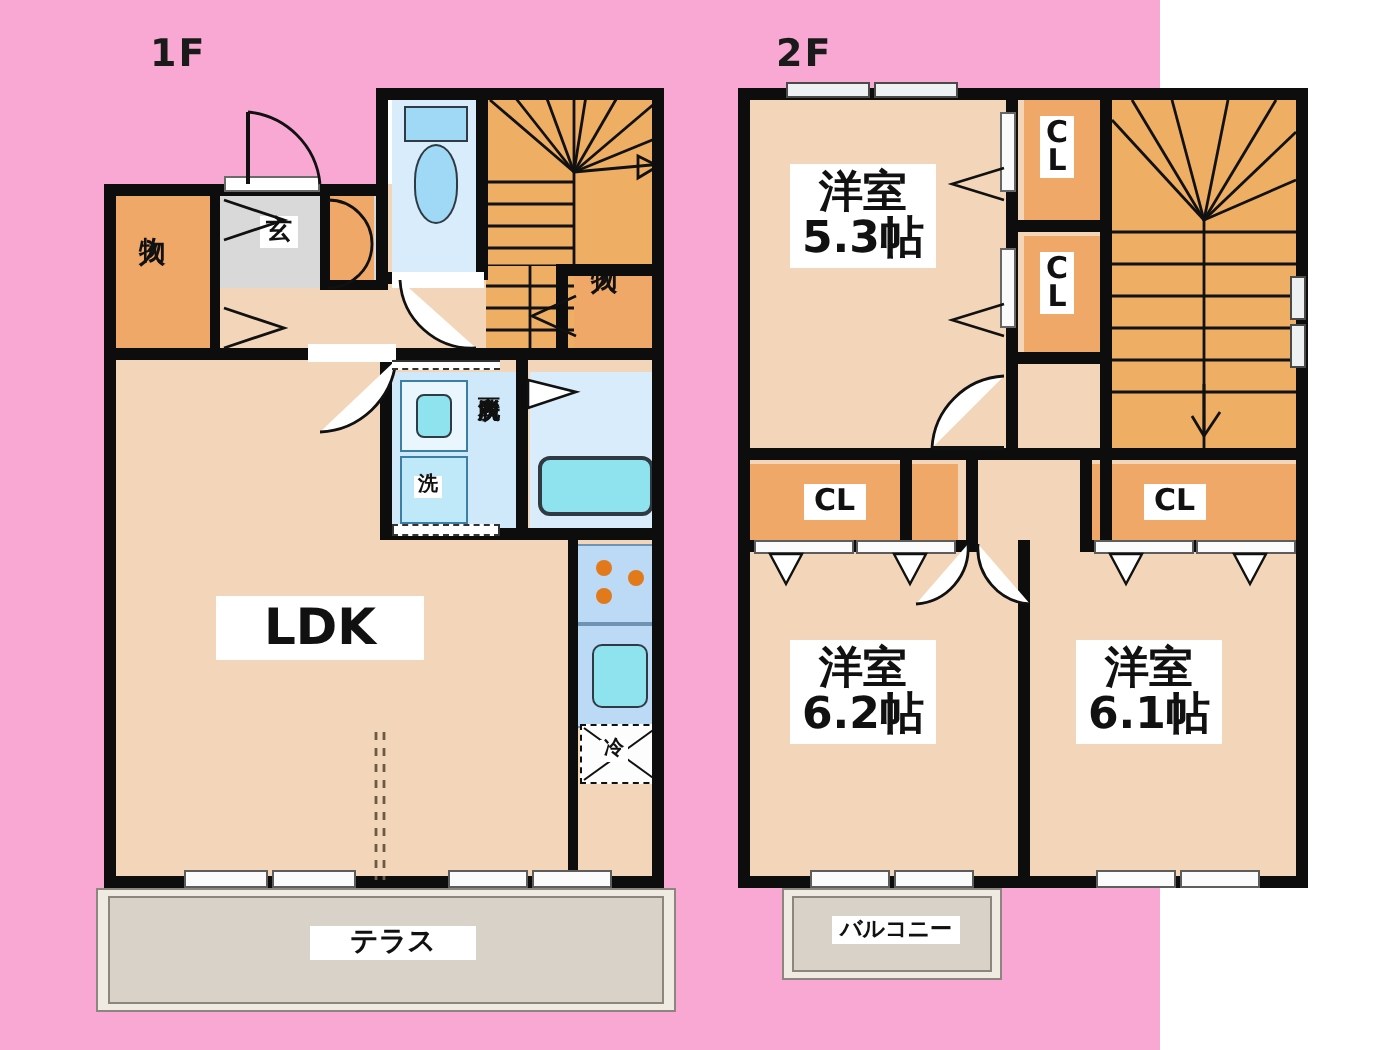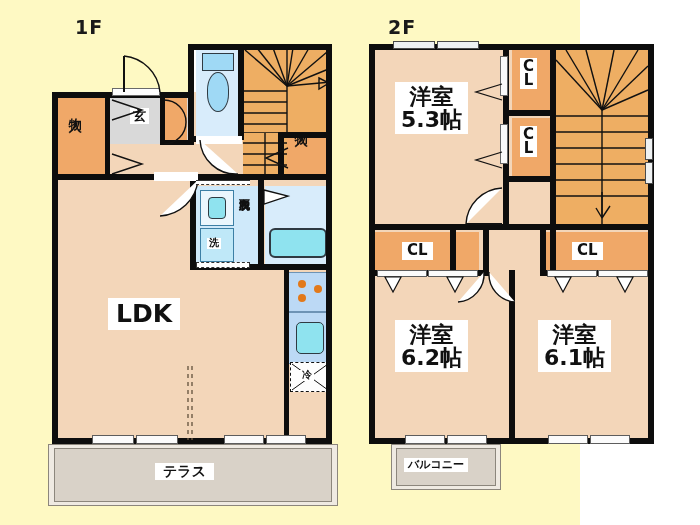--- a/index.html
+++ b/index.html
@@ -1,18 +1,18 @@
 <!DOCTYPE html>
 <html><head>
 <meta charset="utf-8">
 <style>
   html,body{margin:0;padding:0;background:#ffffff;}
   body{width:700px;height:525px;overflow:hidden;
        font-family:"DejaVu Sans","Liberation Sans",sans-serif;}
-  #stage{position:relative;width:580px;height:525px;background:#fef9c3;}
+  #stage{position:relative;width:580px;height:525px;background:#f9a8d4;}
 
   
   .ab{position:absolute;box-sizing:border-box;}
 
   .floor-label{font-size:19px;font-weight:700;color:#1a1a1a;letter-spacing:1px;}
 
   
   .f-room  {background:#f3d6b9;}
   .f-oran  {background:#f0a868;}
   .f-grey  {background:#d9d9d9;}
@@ -196,32 +196,32 @@
 
   <svg class="ab" style="left:262px;top:186px;width:34px;height:28px;">
     <path d="M2,4 L26,10 L2,18 z" fill="#fff" stroke="#111" stroke-width="1.3"></path>
   </svg>
 
   <svg class="ab" style="left:186px;top:366px;width:8px;height:74px;">
     <line x1="2" y1="0" x2="2" y2="74" stroke="#6b5a45" stroke-width="1.4" stroke-dasharray="4,4"></line>
     <line x1="6" y1="0" x2="6" y2="74" stroke="#6b5a45" stroke-width="1.4" stroke-dasharray="4,4"></line>
   </svg>
 
-  <div class="chip big" style="left:108px;top:298px;padding:3px 8px;">
+  <div class="chip big" style="left:108px;top:298px;padding:3px 24px;">
     <div>LDK</div>
   </div>
 
   <div class="ab win" style="left:92px;top:435px;width:42px;height:9px;"></div>
   <div class="ab win" style="left:136px;top:435px;width:42px;height:9px;"></div>
   <div class="ab win" style="left:224px;top:435px;width:40px;height:9px;"></div>
   <div class="ab win" style="left:266px;top:435px;width:40px;height:9px;"></div>
 
   <div class="ab terr-out" style="left:48px;top:444px;width:290px;height:62px;"></div>
   <div class="ab f-terr terr-in" style="left:54px;top:448px;width:278px;height:54px;"></div>
-  <div class="chip sml" style="left:155px;top:463px;padding:1px 8px;font-size:14px;">テラス</div>
+  <div class="chip sml" style="left:155px;top:463px;padding:1px 20px;font-size:14px;">テラス</div>
 
   <div class="ab floor-label" style="left:388px;top:16px;">2F</div>
 
   <div class="ab f-room" style="left:369px;top:44px;width:285px;height:400px;"></div>
 
   <div class="ab f-room" style="left:375px;top:50px;width:128px;height:170px;"></div>
   <div class="chip mid" style="left:395px;top:82px;padding:3px 6px;">
     <div>洋室</div>
     <div>5.3帖</div>
   </div>
@@ -338,15 +338,15 @@
     <path d="M70,0 L86,0 L78,15 z" fill="#fff" stroke="#111" stroke-width="1.2"></path>
   </svg>
 
   <div class="ab win" style="left:405px;top:435px;width:40px;height:9px;"></div>
   <div class="ab win" style="left:447px;top:435px;width:40px;height:9px;"></div>
   <div class="ab win" style="left:548px;top:435px;width:40px;height:9px;"></div>
   <div class="ab win" style="left:590px;top:435px;width:40px;height:9px;"></div>
 
   <div class="ab terr-out" style="left:391px;top:444px;width:110px;height:46px;"></div>
   <div class="ab f-terr terr-in" style="left:396px;top:448px;width:100px;height:38px;"></div>
-  <div class="chip tiny" style="left:404px;top:458px;padding:1px 4px;font-size:11px;">バルコニー</div>
+  <div class="chip tiny" style="left:416px;top:458px;padding:1px 4px;font-size:11px;">バルコニー</div>
 
 </div>
 
 </body></html>

